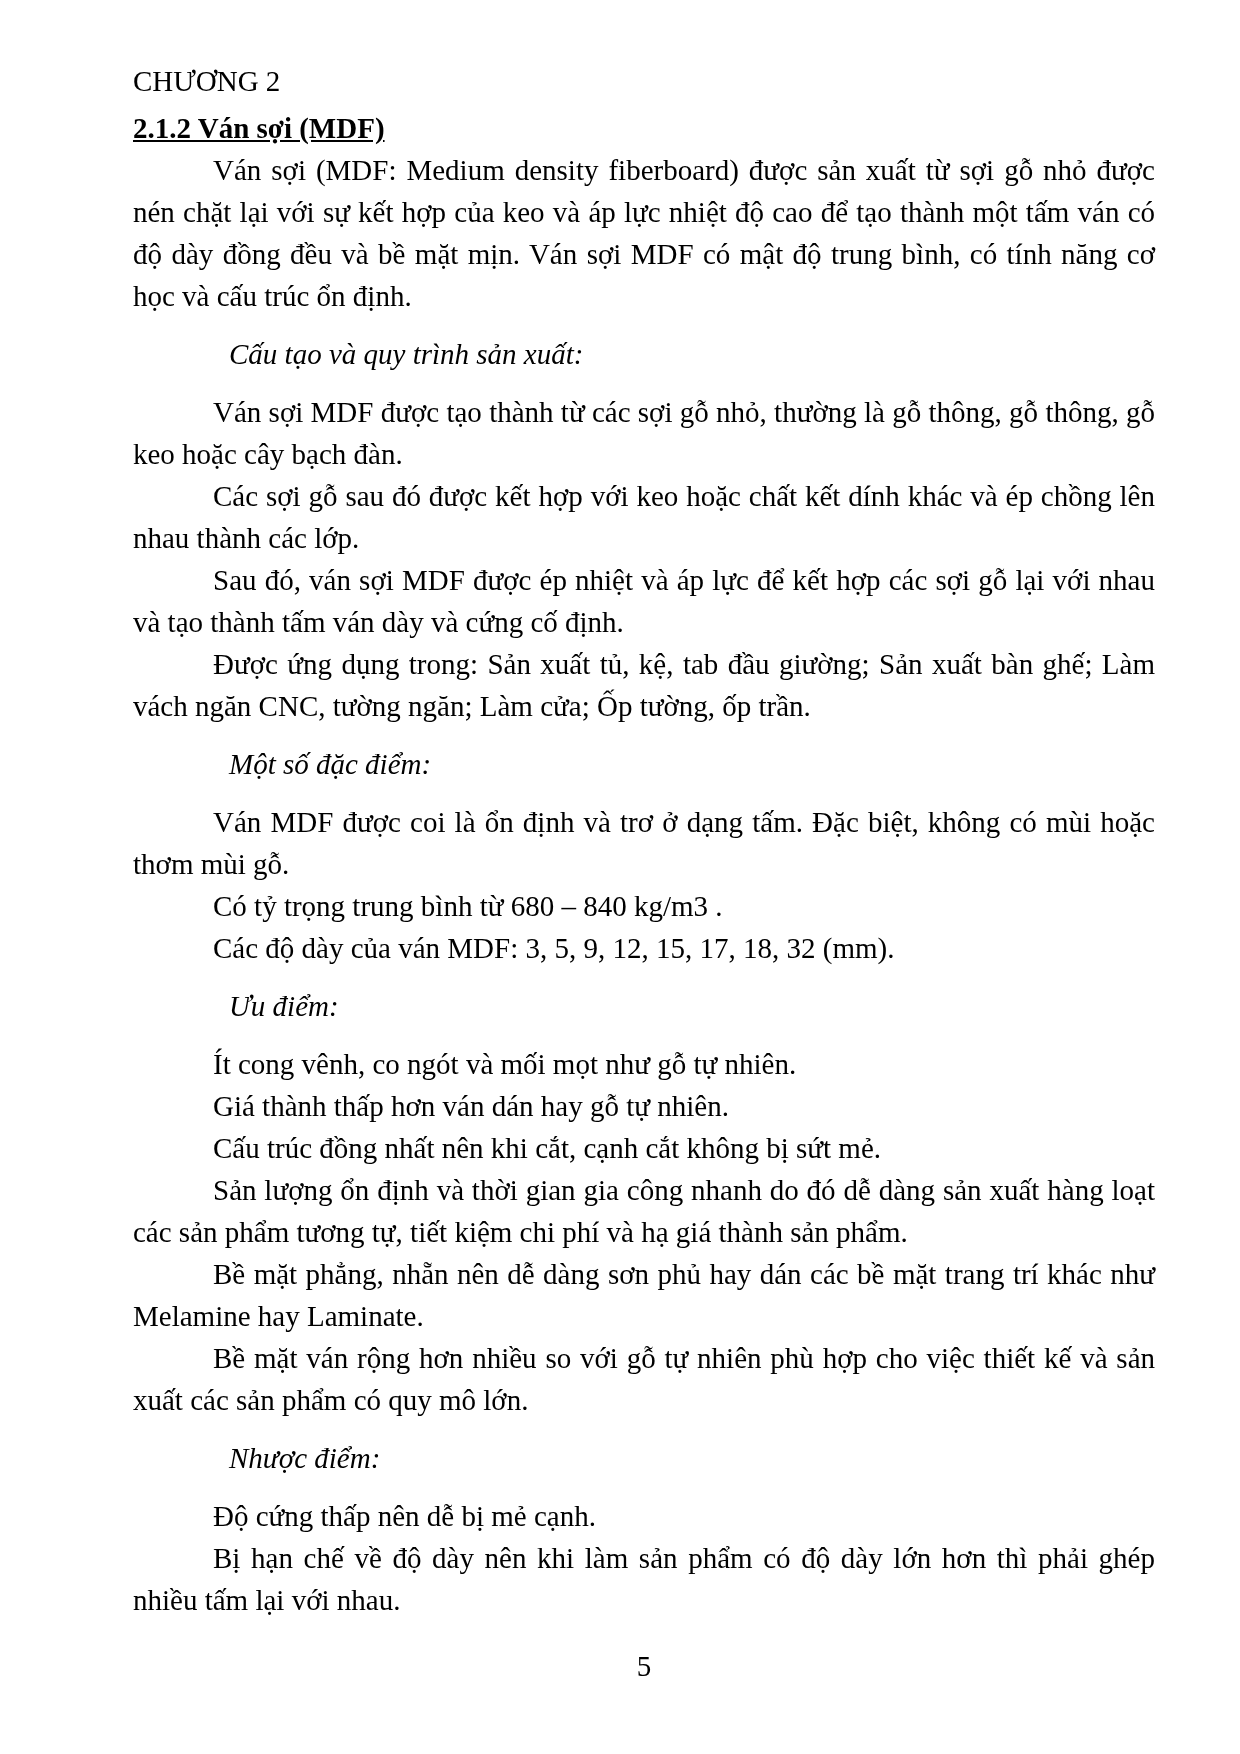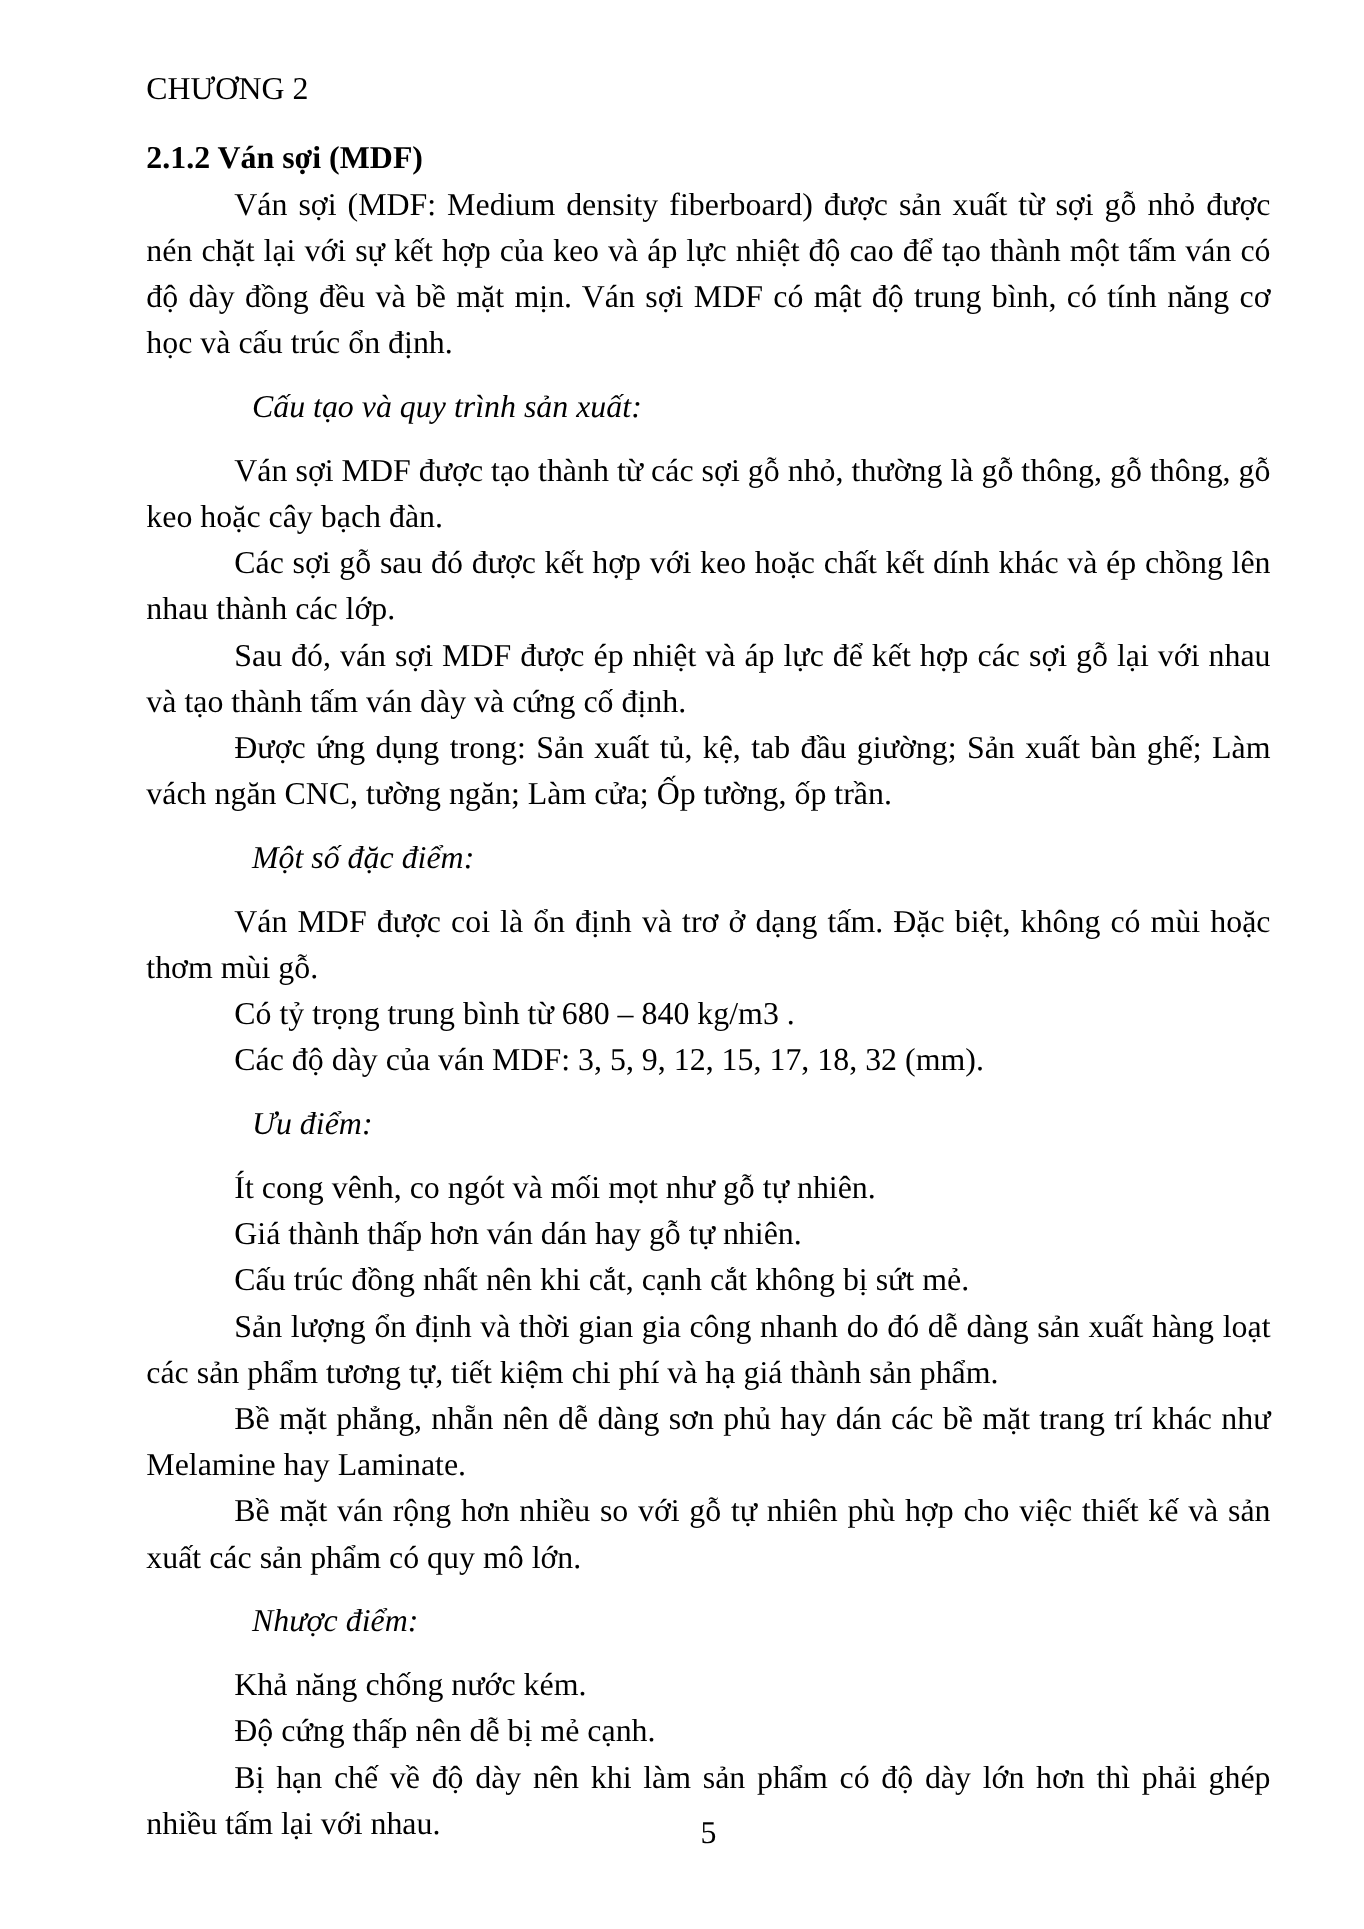--- a/index.html
+++ b/index.html
@@ -23,23 +23,24 @@
     top: 60px;
     width: 1022px;
     font-size: 29px;
     line-height: 42px;
   }
   .chapter {
     margin: 0;
     text-align: left;
   }
   .section-heading {
-    margin: 21px 0 0 0;
+    margin: 5px 0 0 0;
     font-weight: bold;
     text-align: left;
+    text-decoration: underline;
   }
   p.body {
     margin: 0;
     text-align: justify;
     text-indent: 80px;
   }
   p.subheading-italic {
     margin: 16px;
     font-style: italic;
     text-align: left;
@@ -74,21 +75,20 @@
         <p class="body">Có tỷ trọng trung bình từ 680 – 840 kg/m3 .</p>
         <p class="body">Các độ dày của ván MDF: 3, 5, 9, 12, 15, 17, 18, 32 (mm).</p>
         <p class="subheading-italic">Ưu điểm:</p>
         <p class="body">Ít cong vênh, co ngót và mối mọt như gỗ tự nhiên.</p>
         <p class="body">Giá thành thấp hơn ván dán hay gỗ tự nhiên.</p>
         <p class="body">Cấu trúc đồng nhất nên khi cắt, cạnh cắt không bị sứt mẻ.</p>
         <p class="body">Sản lượng ổn định và thời gian gia công nhanh do đó dễ dàng sản xuất hàng loạt các sản phẩm tương tự, tiết kiệm chi phí và hạ giá thành sản phẩm.</p>
         <p class="body">Bề mặt phẳng, nhẵn nên dễ dàng sơn phủ hay dán các bề mặt trang trí khác như Melamine hay Laminate.</p>
         <p class="body">Bề mặt ván rộng hơn nhiều so với gỗ tự nhiên phù hợp cho việc thiết kế và sản xuất các sản phẩm có quy mô lớn.</p>
         <p class="subheading-italic">Nhược điểm:</p>
-        <p class="body">Khả năng chống nước kém.</p>
         <p class="body">Độ cứng thấp nên dễ bị mẻ cạnh.</p>
         <p class="body">Bị hạn chế về độ dày nên khi làm sản phẩm có độ dày lớn hơn thì phải ghép nhiều tấm lại với nhau.</p>
       </div>
   </div>
   <div class="footer">
     <span>5</span>
   </div>
 </div>
 
 </body></html>

